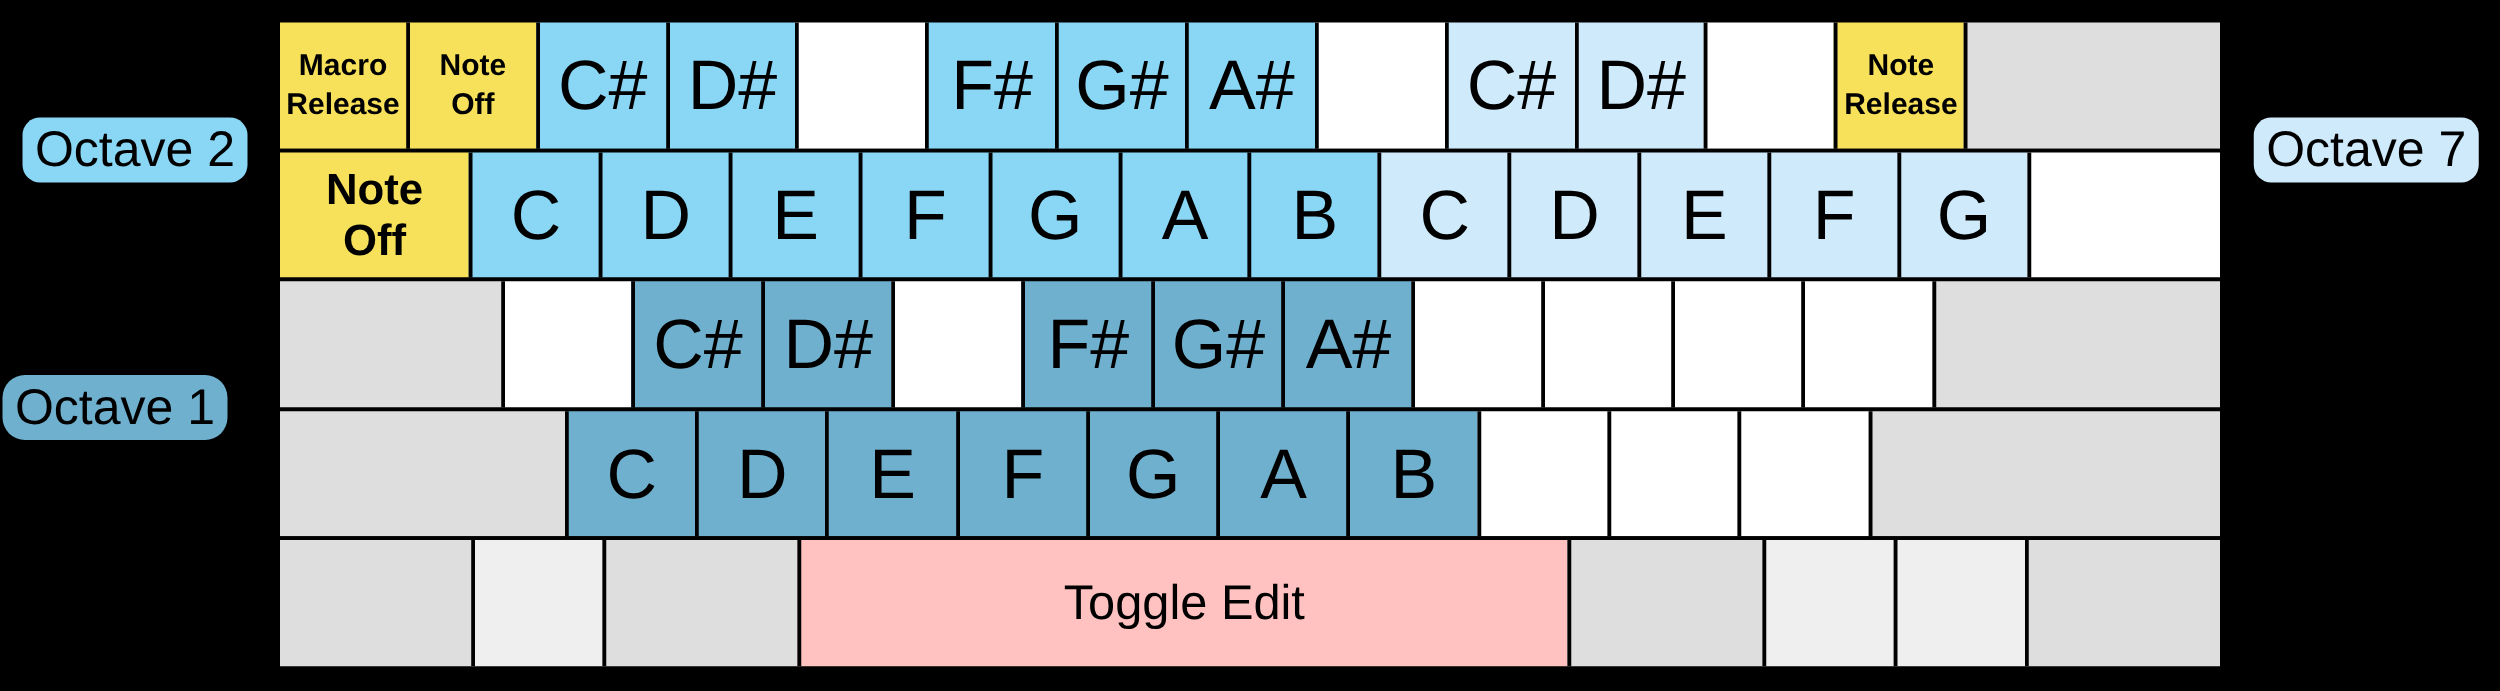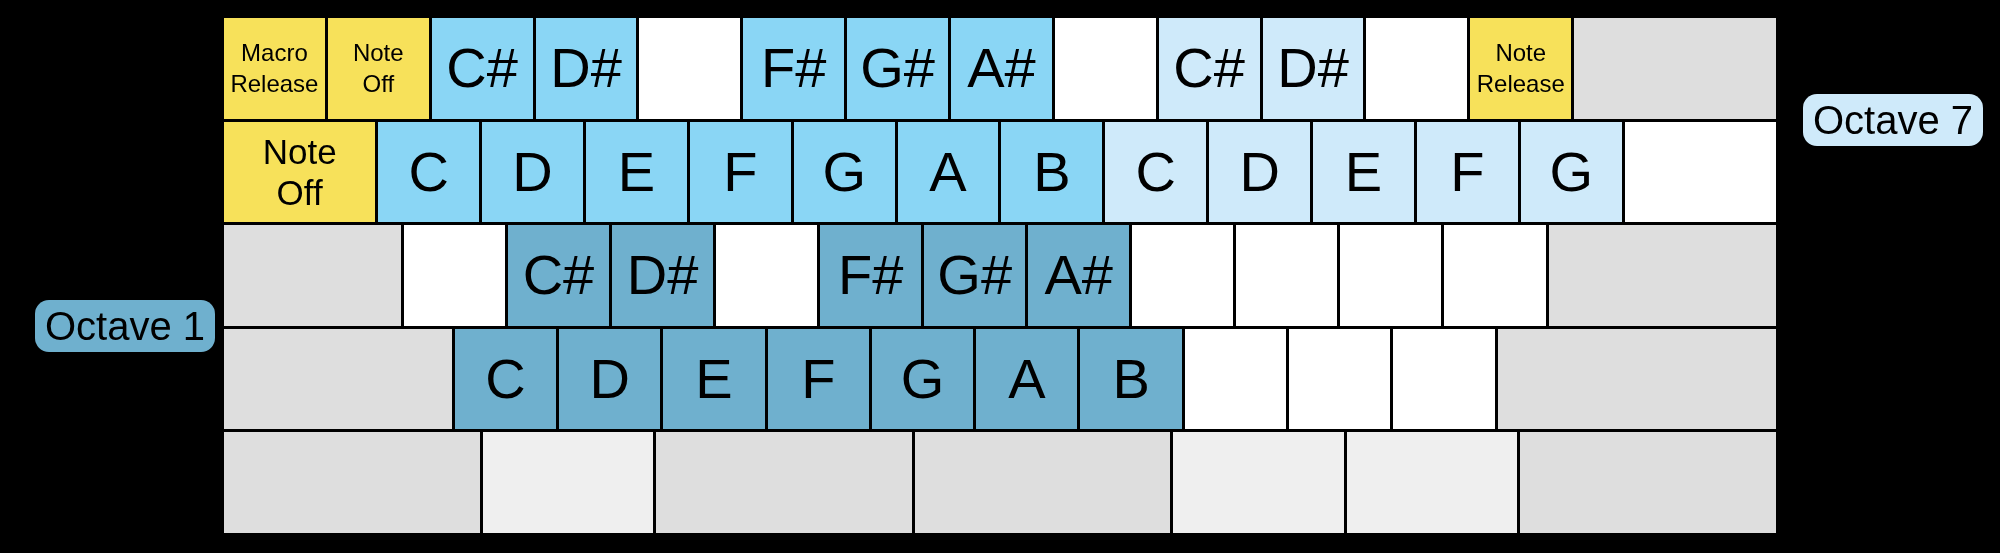--- a/index.html
+++ b/index.html
@@ -23,21 +23,21 @@
     height: 52px;
     border-radius: 14px;
     display: flex;
     align-items: center;
     justify-content: center;
     font-size: 40px;
     line-height: 1;
     white-space: nowrap;
   }
   .octlabel.oct2 { left: 18px;   top: 94px;  background: var(--octave2-blue); }
-  .octlabel.oct1 { left: 35px;   top: 300px; background: var(--octave1-blue); }
+  .octlabel.oct1 { left: 2px;   top: 300px; background: var(--octave1-blue); border-radius: 18px; }
   .octlabel.oct3 { left: 1803px; top: 94px;  background: var(--octave3-blue); }
 
   
   .kb {
     position: absolute;
     left: 221px;
     top: 15px;
     width: 1558px;
     height: 521px;
     box-sizing: border-box;
@@ -64,33 +64,34 @@
   }
   .key + .key { border-left: 3px solid var(--border, #000); }
 
   
   .key.white     { background: var(--key-white); }
   .key.gray      { background: var(--mod-gray); }
   .key.graylight { background: var(--mod-gray-light); }
   .key.octave1   { background: var(--octave1-blue); }
   .key.octave2   { background: var(--octave2-blue); }
   .key.octave3   { background: var(--octave3-blue); }
-  .key.yellow    { background: var(--special-yellow); }
+  .key.yellow    { background: var(--special-yellow); font-weight: bold; }
   .key.pink      { background: var(--toggle-pink); }
 
   
   .size-note   { font-size: 56px; line-height: 1; }
   .size-small  { font-size: 24px; line-height: 1.3; }
   .size-medium { font-size: 35px; line-height: 1.18; }
   .size-large  { font-size: 39px; line-height: 1; }
 </style>
 </head>
 <body>
 
 <div class="stage">
+  <div class="octlabel oct2">Octave 2</div>
   <div class="octlabel oct1">Octave 1</div>
   <div class="octlabel oct3">Octave 7</div>
   <div class="kb">
       <div class="krow">
         <div class="key yellow size-small" style="--u: 1;">Macro
 Release</div>
         <div class="key yellow size-small" style="--u: 1;">Note
 Off</div>
         <div class="key octave2 size-note" style="--u: 1;">C#</div>
         <div class="key octave2 size-note" style="--u: 1;">D#</div>
@@ -149,19 +150,20 @@
         <div class="key octave1 size-note" style="--u: 1;">B</div>
         <div class="key white size-note" style="--u: 1;"></div>
         <div class="key white size-note" style="--u: 1;"></div>
         <div class="key white size-note" style="--u: 1;"></div>
         <div class="key gray size-note" style="--u: 2.75;"></div>
       </div>
       <div class="krow">
         <div class="key gray size-note" style="--u: 1.5;"></div>
         <div class="key graylight size-note" style="--u: 1;"></div>
         <div class="key gray size-note" style="--u: 1.5;"></div>
+        <div class="key pink size-large" style="--u: 6;">Toggle Edit</div>
         <div class="key gray size-note" style="--u: 1.5;"></div>
         <div class="key graylight size-note" style="--u: 1;"></div>
         <div class="key graylight size-note" style="--u: 1;"></div>
         <div class="key gray size-note" style="--u: 1.5;"></div>
       </div>
     </div>
 </div>
 
 </body></html>

